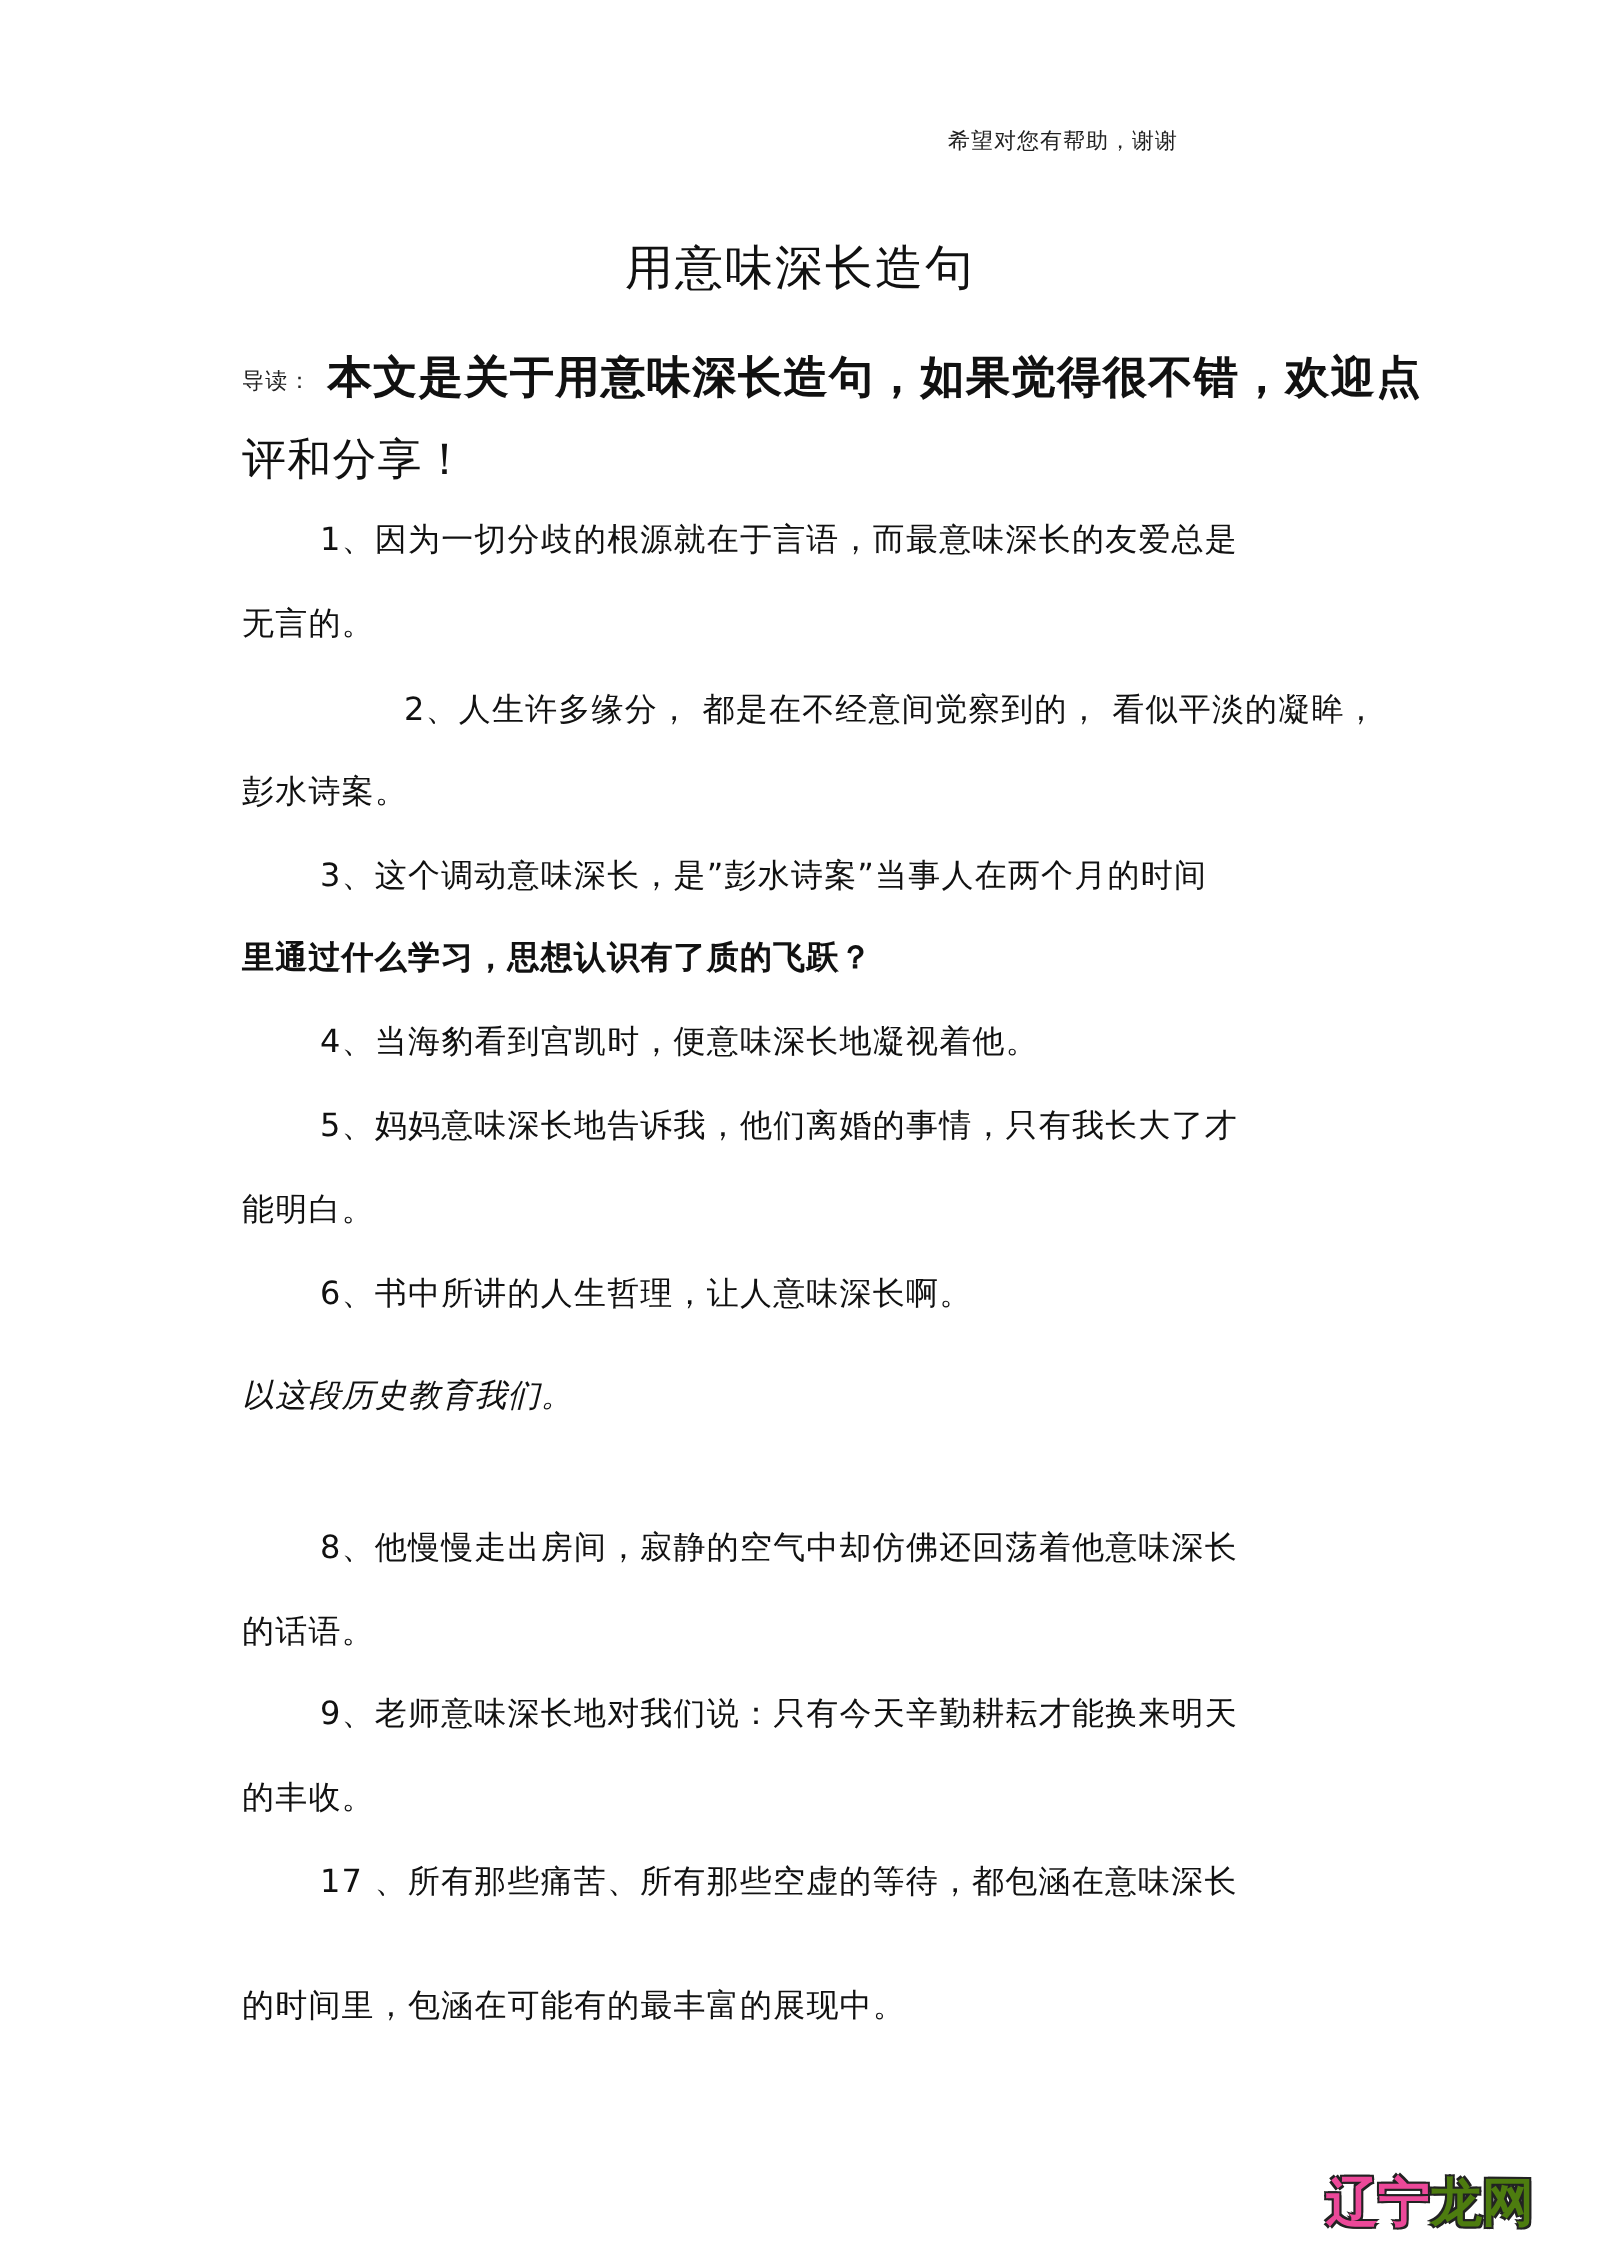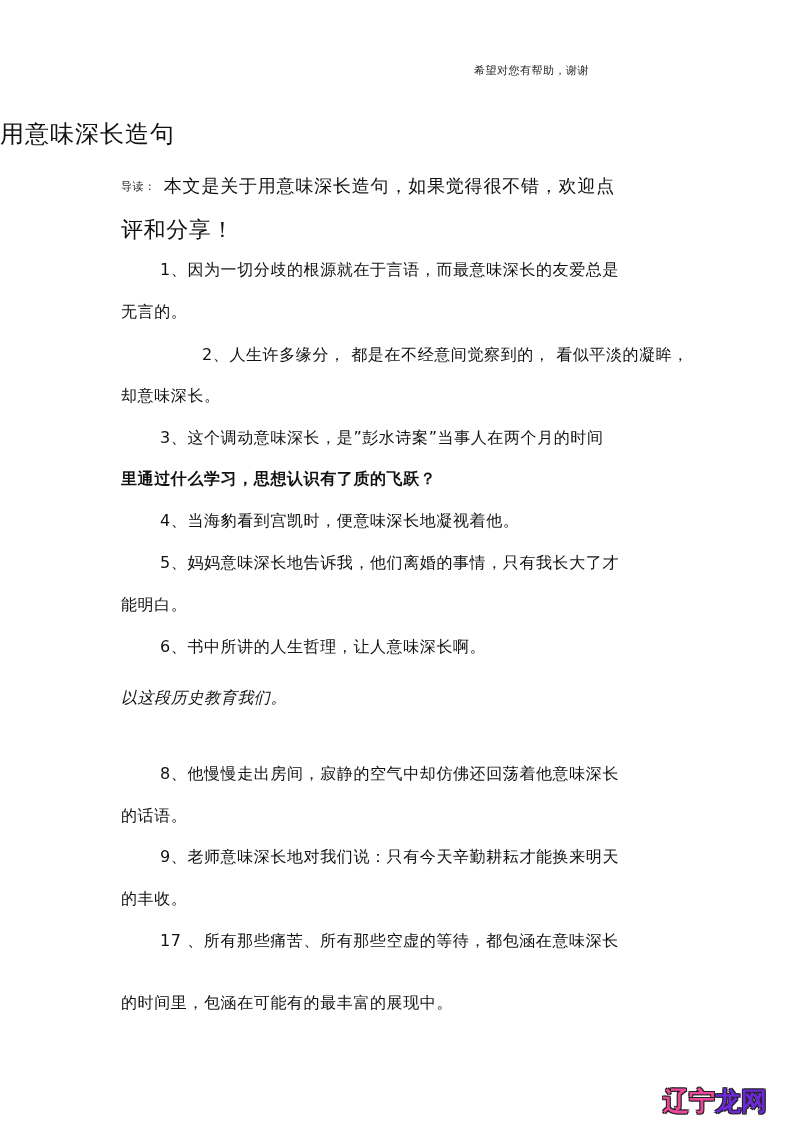--- a/index.html
+++ b/index.html
@@ -28,58 +28,59 @@
       font-size: 11px;
       color: #222;
       letter-spacing: 0.5px;
       white-space: nowrap;
     }
     .title {
       position: absolute;
       left: 0;
       width: 800px;
       top: 118px;
-      text-align: left;
+      text-align: center;
       font-size: 24px;
       color: #111;
       letter-spacing: 1px;
       white-space: nowrap;
     }
     .line {
       position: absolute;
       white-space: nowrap;
       font-size: 16px;
       color: #111;
       letter-spacing: 0.6px;
     }
     .intro-label {
       font-size: 11px;
       color: #222;
       margin-right: 8px;
       vertical-align: 2px;
     }
     .intro-text {
-      font-size: 18px;
+      font-size: 22px;
       letter-spacing: 0.8px;
+      font-weight: bold;
     }
     .watermark {
       position: absolute;
       left: 663px;
       top: 1084px;
       font-size: 26px;
       font-weight: bold;
       white-space: nowrap;
       letter-spacing: 0px;
     }
     .wm-red {
       color: #ec4899;
       text-shadow: -1px -1px 0 #222, 1px -1px 0 #222, -1px 1px 0 #222, 1px 1px 0 #222;
     }
     .wm-white {
-      color: #6d28d9;
+      color: #4d7c0f;
       text-shadow: -1px -1px 0 #222, 1px -1px 0 #222, -1px 1px 0 #222, 1px 1px 0 #222;
     }
   </style>
 </head>
 <body>
 
 <div class="page">
 
   <div class="header-note">希望对您有帮助，谢谢</div>
 
@@ -87,21 +88,21 @@
 
   <div class="line" style="left:121px; top:174px;">
     <span class="intro-label">导读：</span><span class="intro-text">本文是关于用意味深长造句，如果觉得很不错，欢迎点</span>
   </div>
   <div class="line" style="left:121px; top:215px; font-size:22px;">评和分享！</div>
 
   <div class="line" style="left:160px; top:260px;">1、因为一切分歧的根源就在于言语，而最意味深长的友爱总是</div>
   <div class="line" style="left:121px; top:302px;">无言的。</div>
 
   <div class="line" style="left:160px; top:345px;margin-left:42px;">2、人生许多缘分， 都是在不经意间觉察到的， 看似平淡的凝眸，</div>
-  <div class="line" style="left:121px; top:386px;">却意味深长。</div>
+  <div class="line" style="left:121px; top:386px;">彭水诗案。</div>
 
   <div class="line" style="left:160px; top:428px;">3、这个调动意味深长，是”彭水诗案”当事人在两个月的时间</div>
   <div class="line" style="left:121px; top:469px;font-weight:bold;">里通过什么学习，思想认识有了质的飞跃？</div>
 
   <div class="line" style="left:160px; top:511px;">4、当海豹看到宫凯时，便意味深长地凝视着他。</div>
 
   <div class="line" style="left:160px; top:553px;">5、妈妈意味深长地告诉我，他们离婚的事情，只有我长大了才</div>
   <div class="line" style="left:121px; top:595px;">能明白。</div>
 
   <div class="line" style="left:160px; top:637px;">6、书中所讲的人生哲理，让人意味深长啊。</div>

